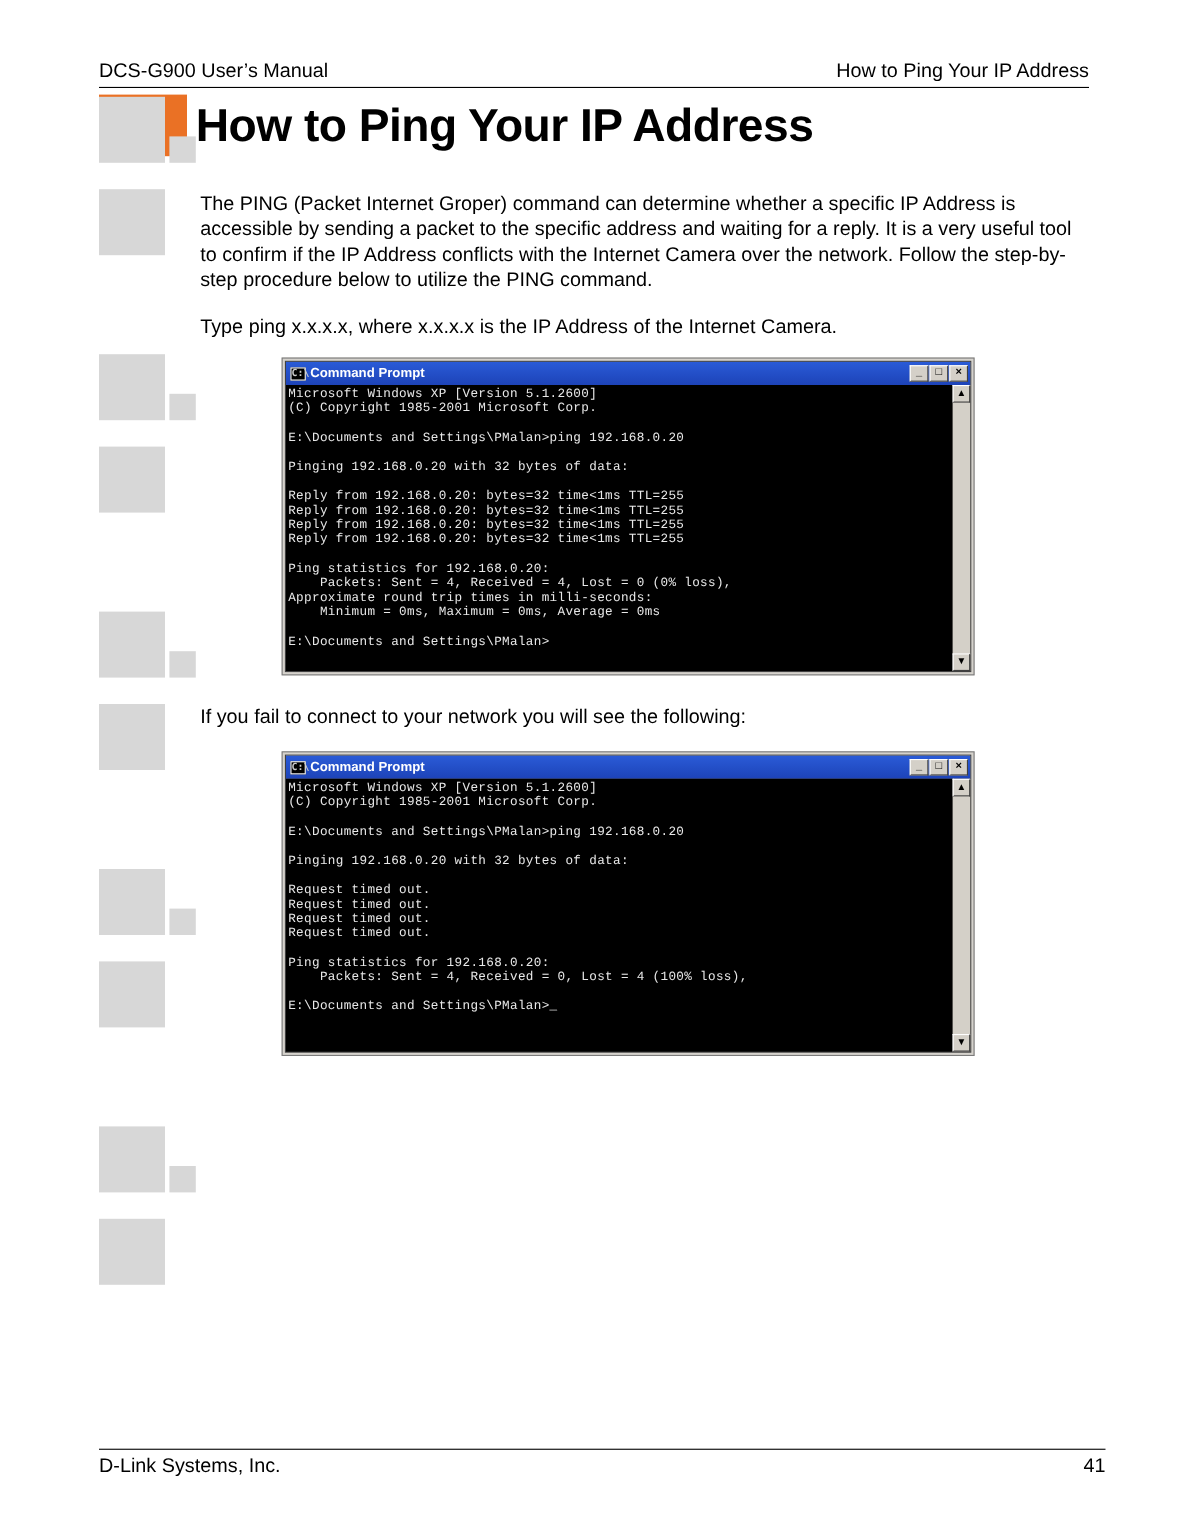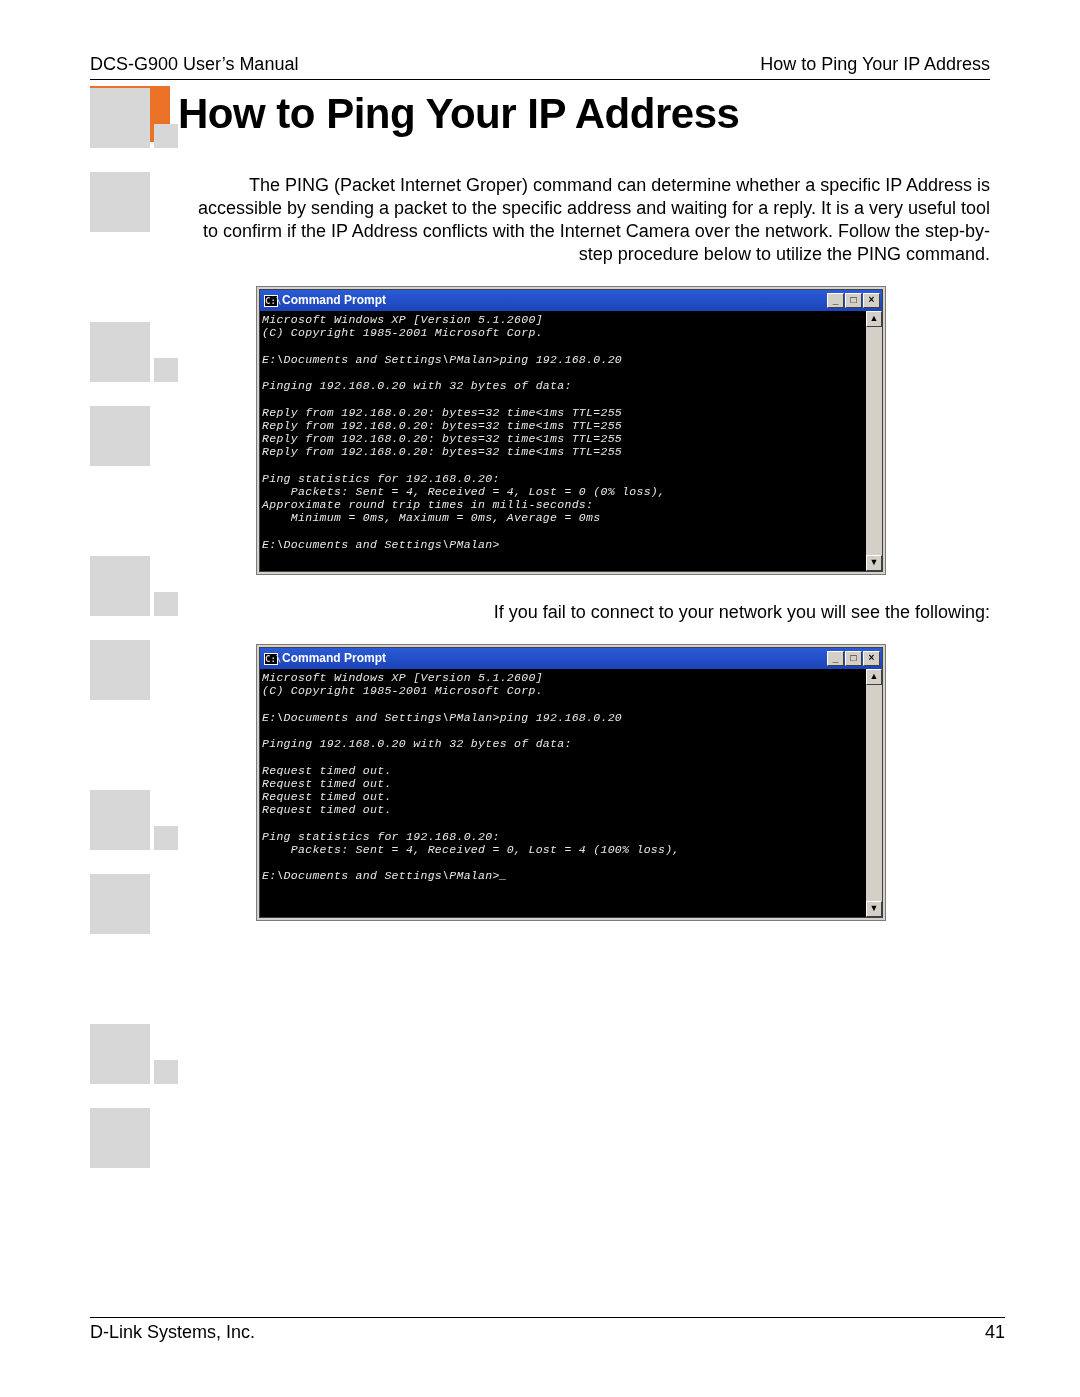--- a/index.html
+++ b/index.html
@@ -30,37 +30,37 @@
   
   .title-row { display: flex; align-items: stretch; height: 56px; }
   .title-orange { width: 80px; background: #ea7125; }
   .title-text {
     font-family: Arial, Helvetica, sans-serif;
     font-weight: bold; font-size: 42px; letter-spacing: -0.5px;
     padding-left: 8px; display: flex; align-items: center;
   }
   
   .content { margin-left: 92px; margin-top: 32px; font-size: 18px; line-height: 1.28; }
-  .content p { margin-bottom: 20px; text-align: right; }
+  .content p { margin-bottom: 20px; }
   .content p.tight { margin-bottom: 0; }
   
   .cmd-wrap { margin: 16px 0 26px 74px; width: 630px; border: 1px solid #7b7b7b; background:#d5d2cc; padding:2px 2px 2px 2px;}
   .cmd-win { border:1px solid #404040;}
   .cmd-titlebar {
     height: 21px;
     background: linear-gradient(#2a5bd7,#1d43b8);
     display: flex; align-items: center; justify-content: space-between;
     padding: 0 2px 0 4px; color: #fff;
     font-family: Tahoma, Arial, sans-serif; font-size: 12px; font-weight: bold;
   }
   .cmd-titlebar .left { display:flex; align-items:center; gap:4px;}
   .cmd-ico { width:14px; height:12px; background:#000; border:1px solid #fff; font-size:9px; line-height:10px; text-align:center; color:#ccc; font-family:monospace;}
   .win-btns { display:flex; gap:1px; }
   .win-btn { width:17px; height:15px; background:#d4d0c8; border:1px solid #fff; border-right-color:#404040; border-bottom-color:#404040; font-size:10px; line-height:12px; text-align:center; font-family:Arial; color:#000;}
-  .cmd-body-row { display:flex; background:#000;font-style:italic;}
+  .cmd-body-row { display:flex; background:#000;}
   .cmd-body {
     flex:1; background:#000; color:#e8e8e8;
     font-family: "Lucida Console","Courier New",monospace;
     font-size: 11.5px; line-height: 1.15; letter-spacing: 0.3px;
     padding: 2px 4px 2px 2px; white-space: pre; min-height: 260px;
   }
   .cmd-body.fail { min-height: 248px; }
   .cmd-scroll { width:16px; background:#d4d0c8; display:flex; flex-direction:column; justify-content:space-between;}
   .cmd-scroll .arrow { height:16px; border:1px solid #fff; border-right-color:#404040; border-bottom-color:#404040; font-size:9px; text-align:center; line-height:13px;}
   
@@ -99,20 +99,21 @@
   </div>
 
   <div class="title-row">
     <div class="title-orange"></div>
     <div class="title-text">How to Ping Your IP Address</div>
   </div>
 
   <div class="content">
     <p>The PING (Packet Internet Groper) command can determine whether a specific IP Address is accessible by sending a packet to the specific address and waiting for a reply. It is a very useful tool to confirm if the IP Address conflicts with the Internet Camera over the network. Follow the step-by-step procedure below to utilize the PING command.</p>
 
+    <p class="tight">Type ping x.x.x.x, where x.x.x.x is the IP Address of the Internet Camera.</p>
 
     <div class="cmd-wrap">
       <div class="cmd-win">
         <div class="cmd-titlebar">
           <span class="left">
             <span class="cmd-ico">C:\</span>
             <span>Command Prompt</span>
           </span>
           <span class="win-btns">
             <span class="win-btn">_</span>

